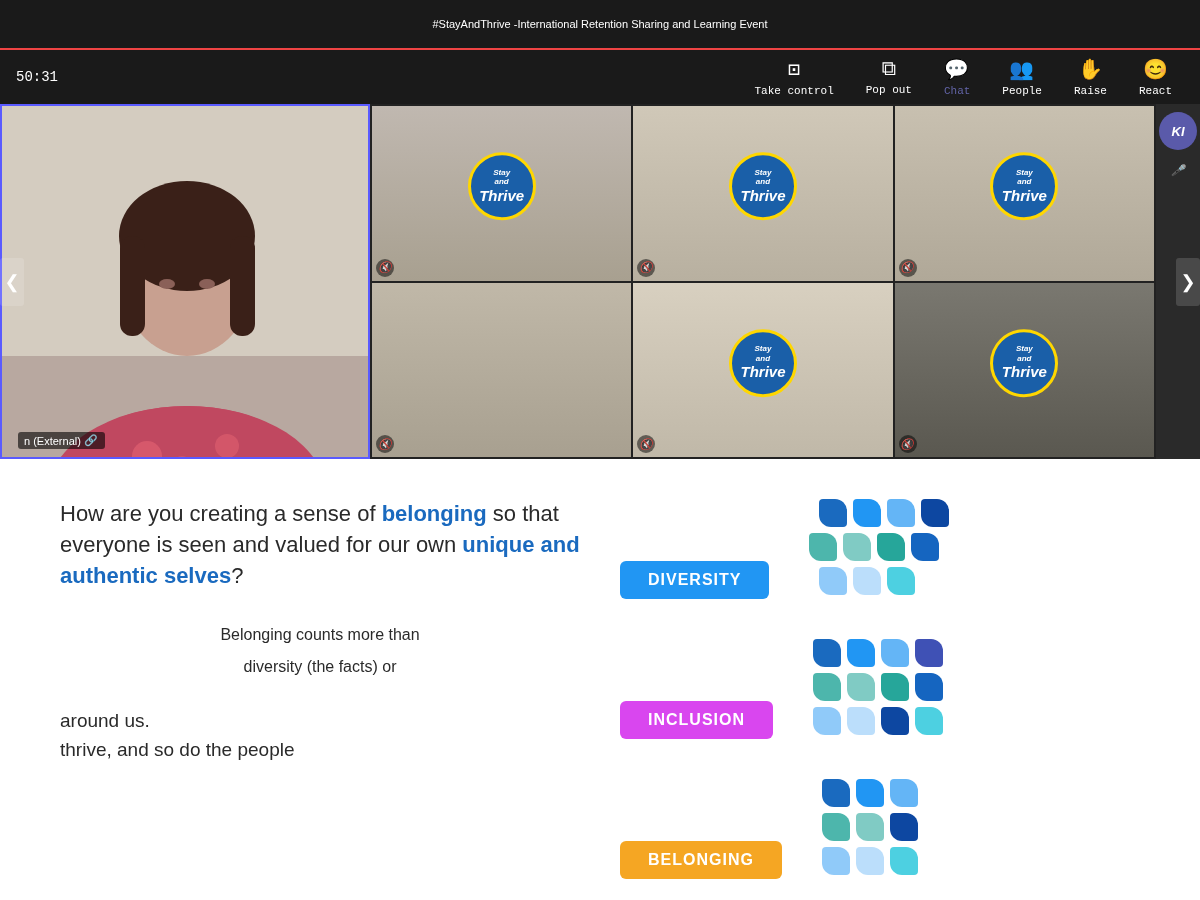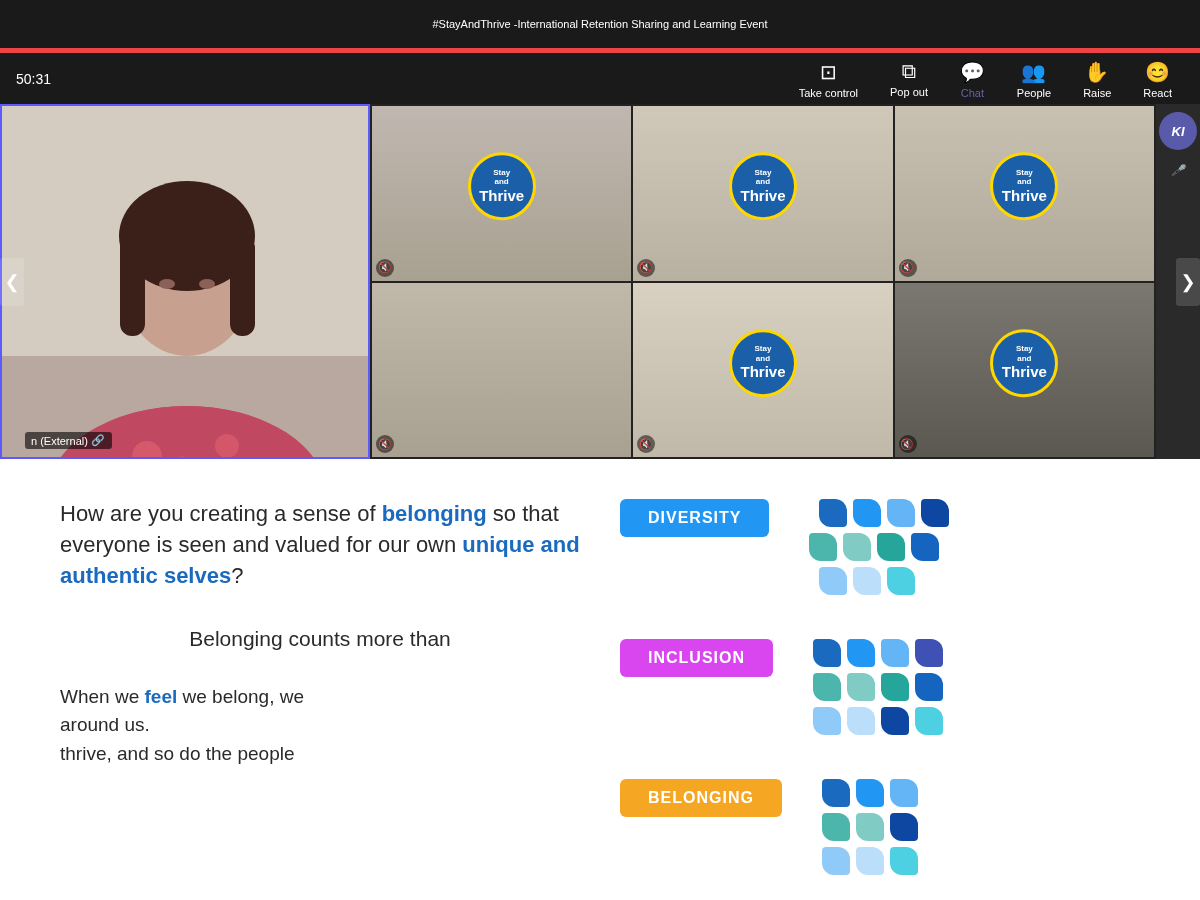--- a/index.html
+++ b/index.html
@@ -31,21 +31,22 @@
 
     
     #toolbar {
       width: 100%;
       height: 56px;
       background: #1a1a1a;
       display: flex;
       align-items: center;
       padding: 0 4px;
       position: relative;
-      border-top: 5px solid #ef4444;
+      border-top: 2px solid #ef4444;
+      font-family: Liberation Mono, monospace;
     }
     #timer {
       color: #ffffff;
       font-size: 14px;
       position: absolute;
       left: 16px;
     }
     #toolbar-actions {
       display: flex;
       align-items: center;
@@ -93,21 +94,21 @@
       position: absolute;
       bottom: 0;
       left: 0;
       right: 0;
       height: 100%;
       background: linear-gradient(to bottom, #8a7070 0%, #b08080 40%, #c89090 100%);
     }
     .speaker-label {
       position: absolute;
       bottom: 8px;
-      left: 23px;
+      left: 16px;
       background: rgba(0,0,0,0.6);
       color: white;
       font-size: 11px;
       padding: 2px 6px;
       border-radius: 3px;
       display: flex;
       align-items: center;
       gap: 4px;
     }
 
@@ -123,20 +124,21 @@
       padding: 2px;
     }
 
     .participant-cell {
       background: #15803d;
       position: relative;
       overflow: hidden;
       display: flex;
       align-items: center;
       justify-content: center;
+      font-style: italic;
     }
     .participant-cell .stay-thrive-badge {
       position: absolute;
       top: 50%;
       left: 50%;
       transform: translate(-50%, -60%);
       width: 68px;
       height: 68px;
       border-radius: 50%;
       background: #1a5fa8;
@@ -250,21 +252,21 @@
       font-size: 22px;
       color: #2a2a2a;
       line-height: 1.4;
       margin-bottom: 32px;
     }
     .content-question .highlight-blue {
       color: #1a6abf;
       font-weight: 600;
     }
     .content-sub {
-      font-size: 21px;
+      font-size: 16px;
       color: #2a2a2a;
       line-height: 1.5;
       text-align: center;
       margin-bottom: 8px;
     }
 
     .content-section {
       margin-bottom: 28px;
     }
 
@@ -281,21 +283,21 @@
     #content-right {
       width: 420px;
       display: flex;
       flex-direction: column;
       gap: 40px;
       align-items: flex-start;
     }
 
     .badge-puzzle-row {
       display: flex;
-      align-items: flex-start;
+      align-items: flex-end;
       gap: 40px;
       width: 100%;
     }
     .keyword-badge {
       padding: 10px 28px;
       border-radius: 6px;
       color: white;
       font-size: 16px;
       font-weight: 700;
       letter-spacing: 1px;
@@ -513,26 +515,24 @@
   <div id="content-left">
 
     <div class="content-section">
       <p class="content-question">
         How are you creating a sense of <span class="highlight-blue">belonging</span> so that everyone is seen and valued for our own <span class="highlight-blue">unique and authentic selves</span>?
       </p>
     </div>
 
     <div class="content-section">
       <p class="content-sub">Belonging counts more than</p>
+      <p class="content-sub">diversity (the facts) or</p>
     </div>
 
     <div class="content-section">
-      <p class="content-thrive">
-        When we <span class="highlight-blue">feel</span> we belong, we
-      </p>
       <p class="content-thrive">around us.</p>
       <p class="content-thrive">thrive, and so do the people</p>
     </div>
 
   </div>
 
   <div id="content-right">
 
     <div class="badge-puzzle-row">
       <div class="keyword-badge badge-diversity">DIVERSITY</div>

